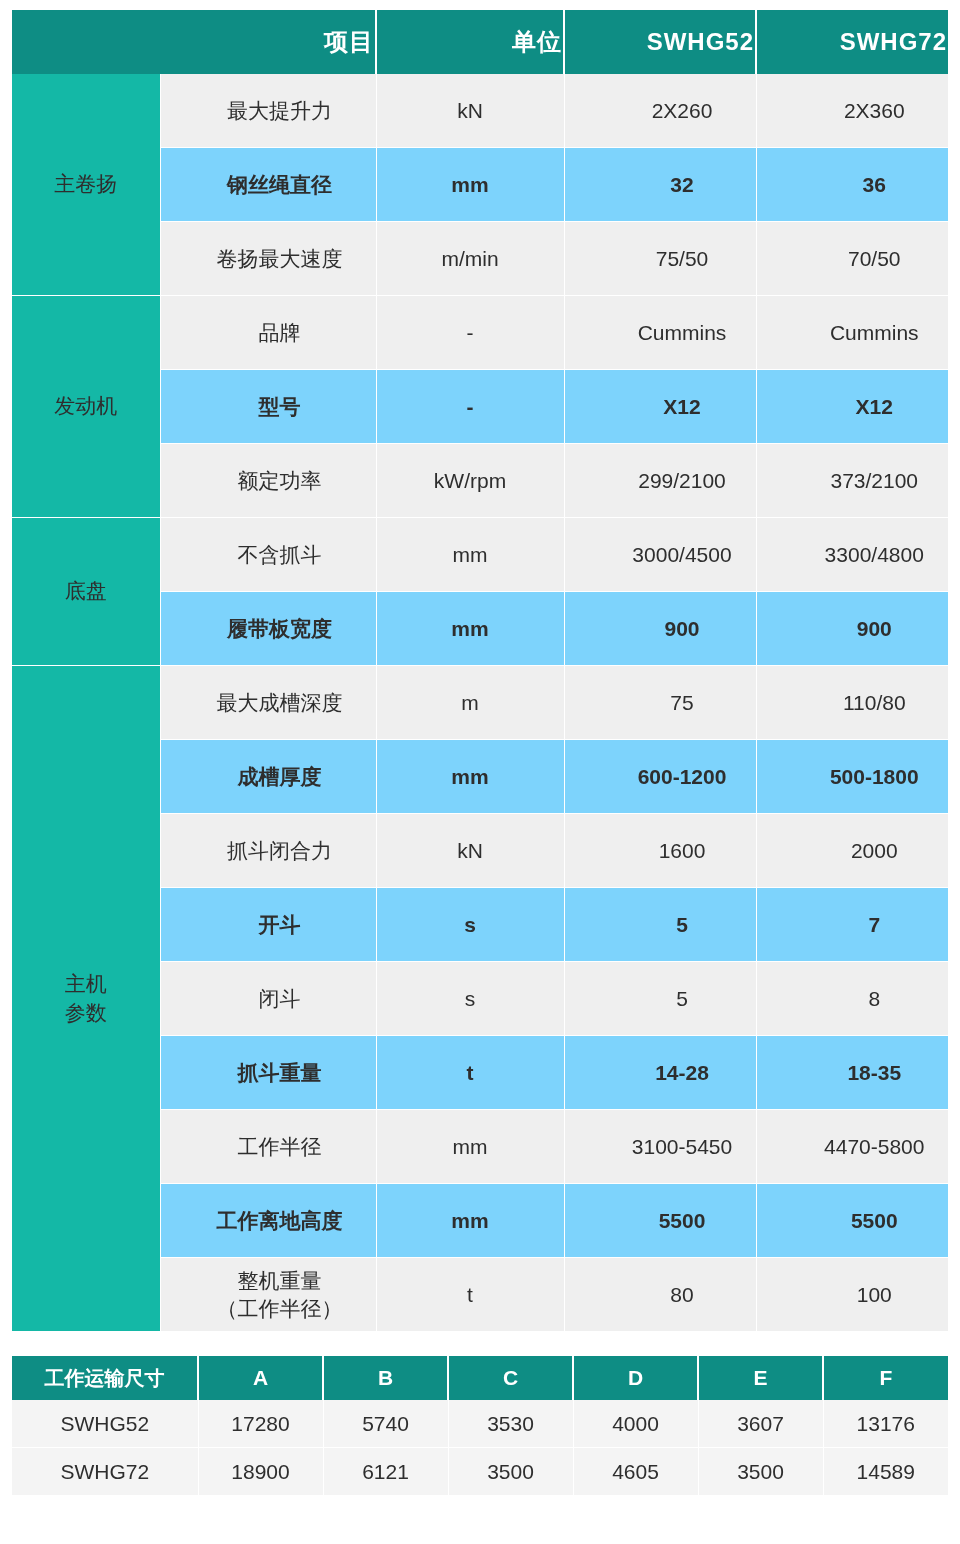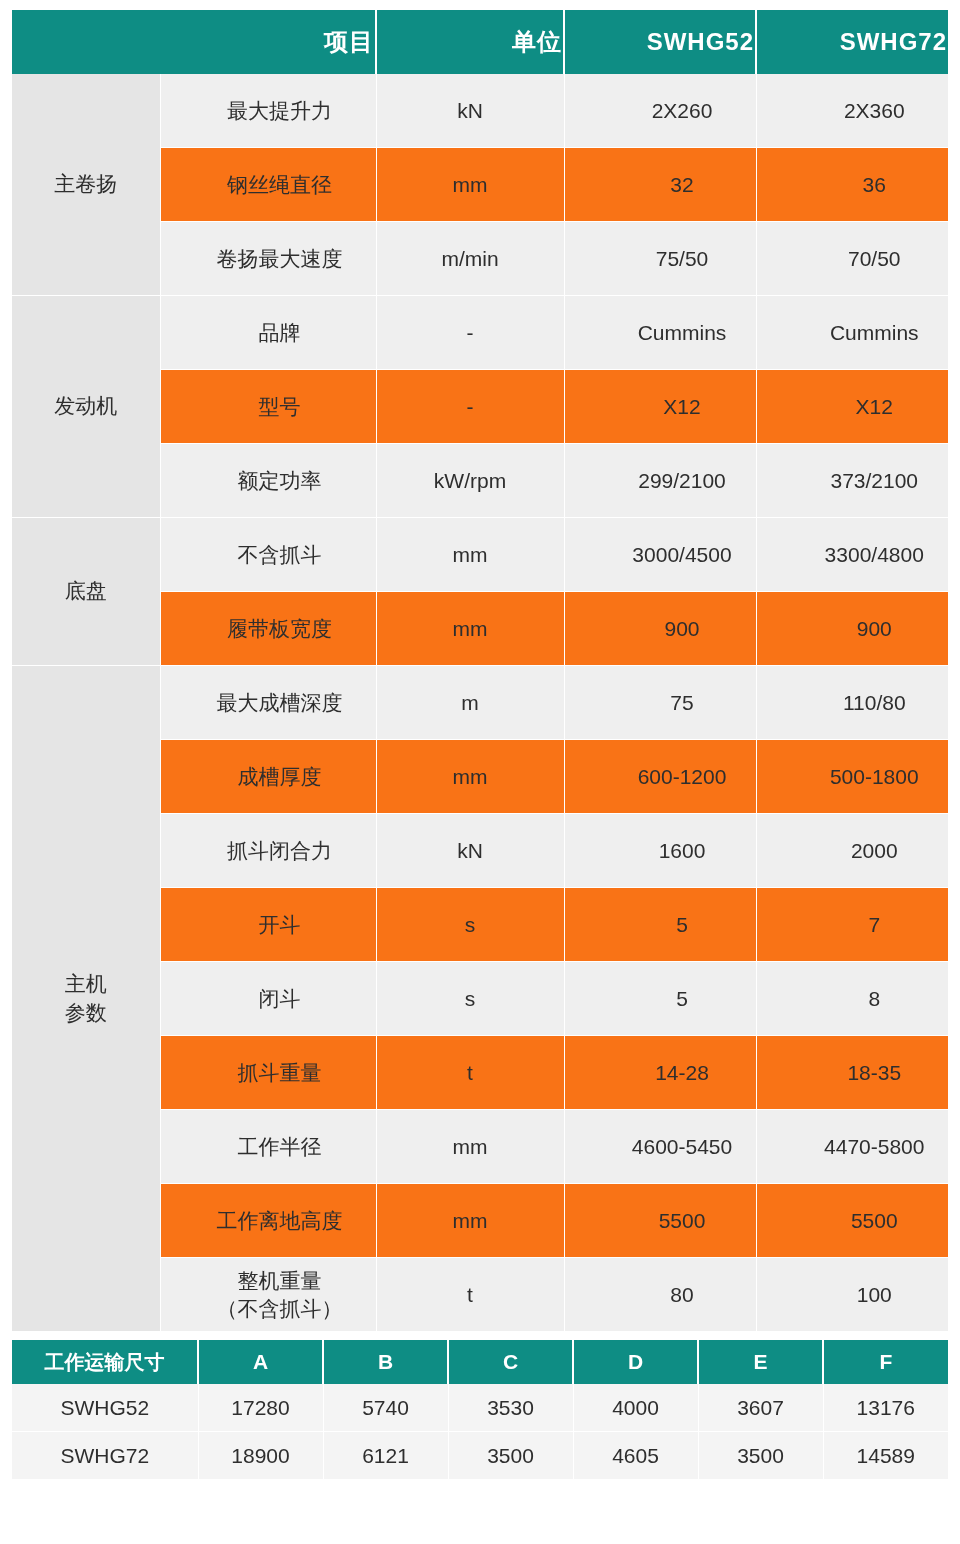--- a/index.html
+++ b/index.html
@@ -51,21 +51,21 @@
     font-size: 21px;
     text-align: center;
     vertical-align: middle;
     border-bottom: 1px solid #ffffff;
     border-right: 1px solid #ffffff;
     color: #2e2e2e;
   }
   table.spec td:last-child { border-right: none; }
 
   td.group {
-    background: #e5e5e5;
+    background: #14b8a6;
     font-size: 22px;
     border-right: 2px solid #ffffff;
     border-bottom: 2px solid #ffffff;
     line-height: 1.35;
   }
   td.item {
     background: #efefef;
     text-align: left;
     padding-left: 24px;
     line-height: 1.3;
@@ -74,27 +74,28 @@
     background: #efefef;
     margin-left: 6px;
   }
   td.val {
     background: #efefef;
     padding-left: 45px;
   }
   tr.alt td.item,
   tr.alt td.unit,
   tr.alt td.val {
-    background: #f97316;
+    background: #7dd3fc;
+    font-weight: bold;
   }
   td.tall { height: 97px; }
 
   
   .dims-wrap {
-    margin-top: 8px;
+    margin-top: 24px;
   }
   table.dims {
     width: 936px;
     border-collapse: collapse;
     table-layout: fixed;
   }
   table.dims col.d-label { width: 186px; }
   table.dims col.d-col   { width: 125px; }
 
   table.dims thead th {
@@ -234,32 +235,32 @@
       </tr>
       <tr class="alt">
         <td class="item">抓斗重量</td>
         <td class="unit">t</td>
         <td class="val">14-28</td>
         <td class="val">18-35</td>
       </tr>
       <tr>
         <td class="item">工作半径</td>
         <td class="unit">mm</td>
-        <td class="val">4600-5450</td>
+        <td class="val">3100-5450</td>
         <td class="val">4470-5800</td>
       </tr>
       <tr class="alt">
         <td class="item">工作离地高度</td>
         <td class="unit">mm</td>
         <td class="val">5500</td>
         <td class="val">5500</td>
       </tr>
       <tr>
         <td class="item tall" style="white-space:pre-line;">整机重量
-（不含抓斗）</td>
+（工作半径）</td>
         <td class="unit tall">t</td>
         <td class="val tall">80</td>
         <td class="val tall">100</td>
       </tr>
 
     </tbody>
   </table>
 
   <div class="dims-wrap">
     <table class="dims">

